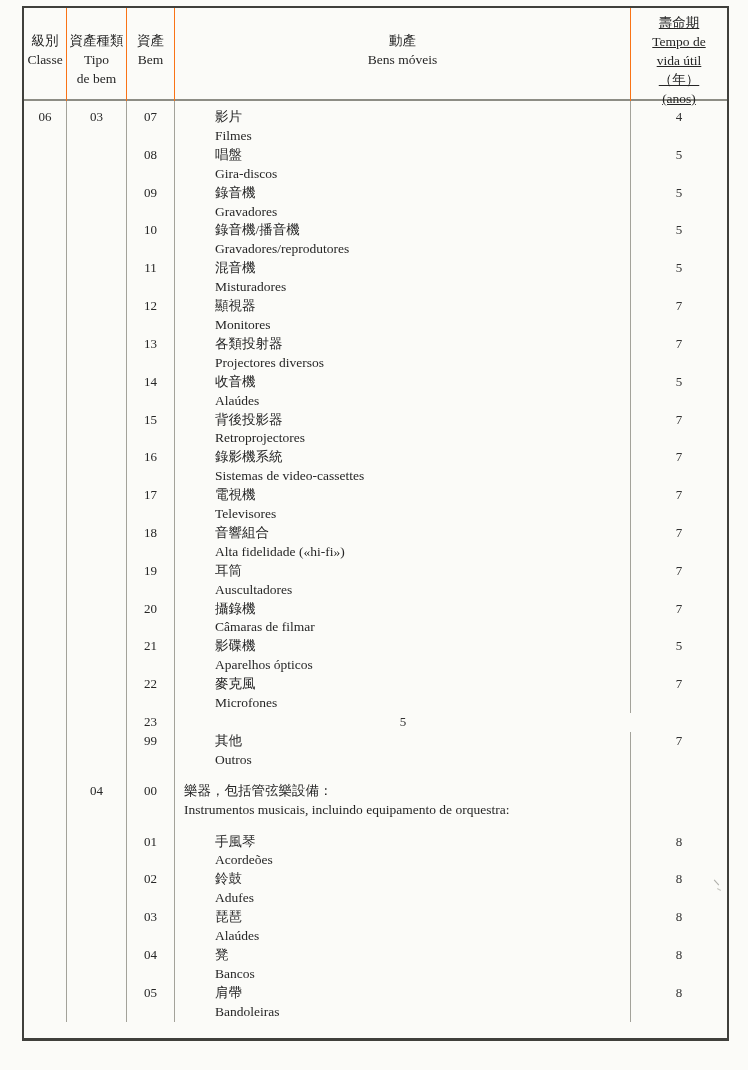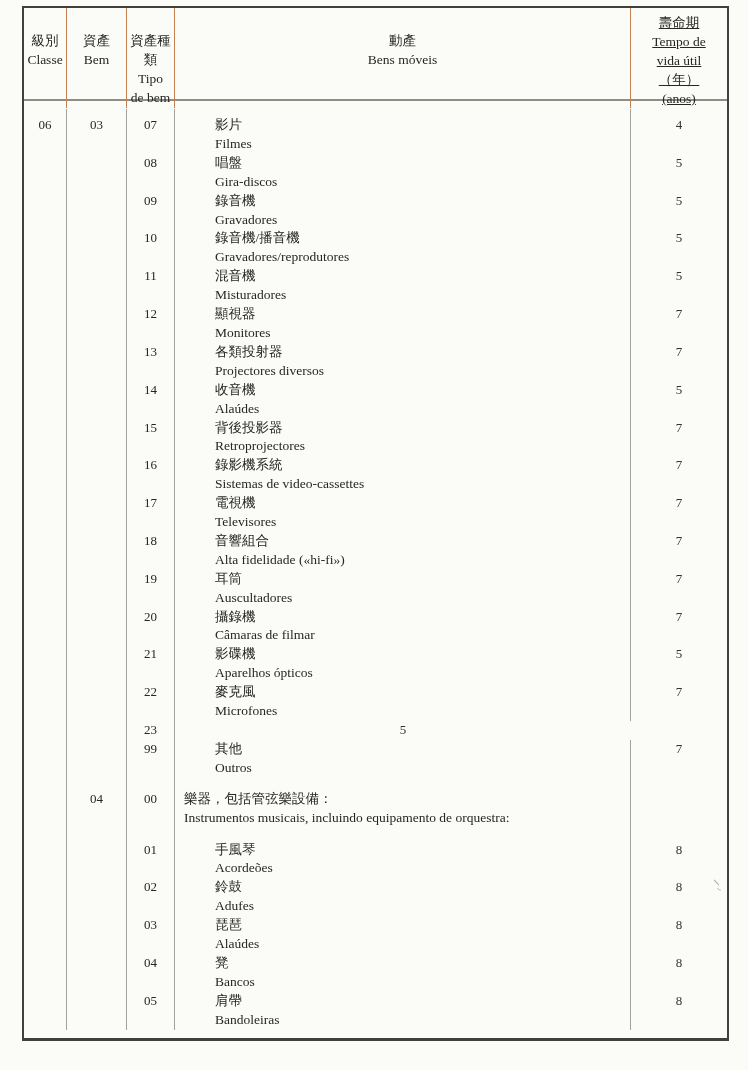--- a/index.html
+++ b/index.html
@@ -26,21 +26,21 @@
   .hcell {
     box-sizing:border-box;
     border-right:1px solid #f97316;
     display:flex; flex-direction:column; align-items:center;
     padding-top:23px;
     font-size:13.5px; line-height:19px;
     text-align:center;
   }
   .hcell.hc5 { border-right:none; padding-top:5px;text-decoration:underline; }
   
-  .tbody { height:929px; overflow:hidden;margin-top:8px; }
+  .tbody { height:929px; overflow:hidden; }
   .row {
     display:grid;
     grid-template-columns:43px 60px 48px 456px 1fr;
   }
   .cell {
     box-sizing:border-box;
     border-right:1px solid #a3a29a;
     font-size:13.5px; line-height:18.9px;
   }
   .cell.c5 { border-right:none; text-align:center; font-size:13px; color:#333; }
@@ -64,28 +64,28 @@
 <body>
 
 <div class="page">
   <div class="table">
 
     <div class="thead">
       <div class="hcell hc1">
         <div>級別</div>
         <div>Classe</div>
       </div>
-      <div class="hcell hc3">
-        <div>資產</div>
-        <div>Bem</div>
-      </div>
       <div class="hcell hc2">
         <div>資產種類</div>
         <div>Tipo</div>
         <div>de bem</div>
+      </div>
+      <div class="hcell hc3">
+        <div>資產</div>
+        <div>Bem</div>
       </div>
       <div class="hcell hc4">
         <div>動產</div>
         <div>Bens móveis</div>
       </div>
       <div class="hcell hc5">
         <div>壽命期</div>
         <div>Tempo de</div>
         <div>vida útil</div>
         <div>（年）</div>

